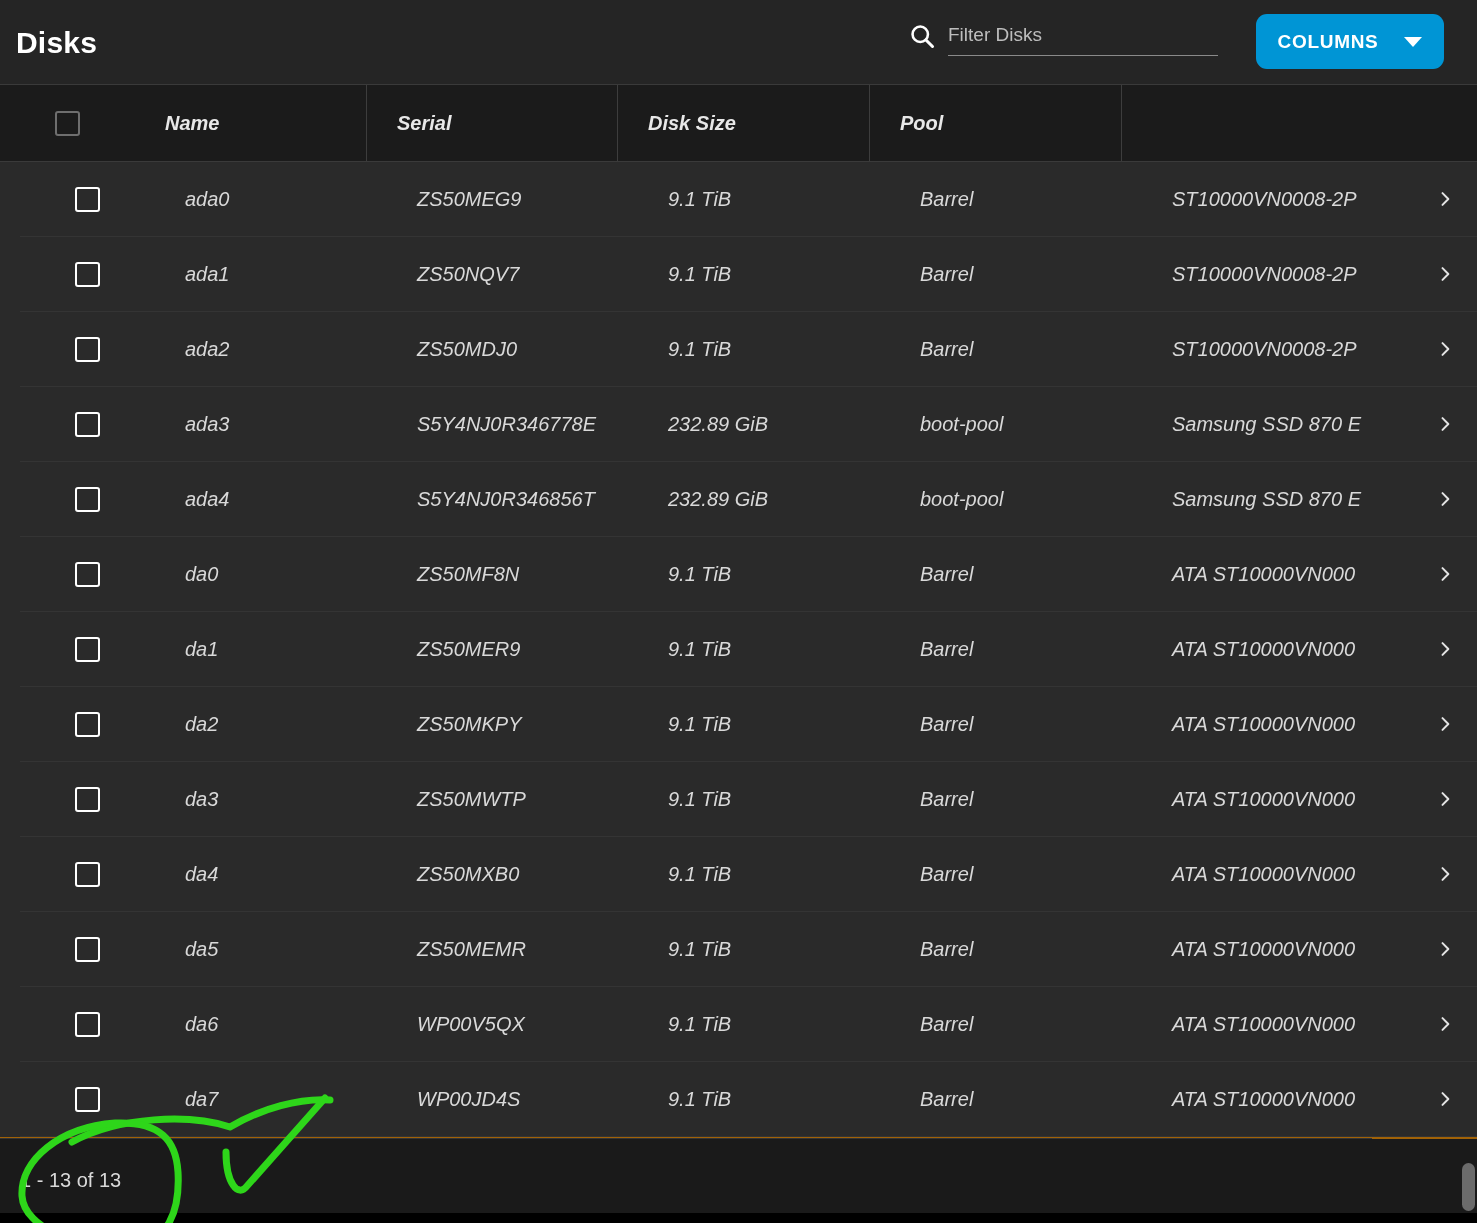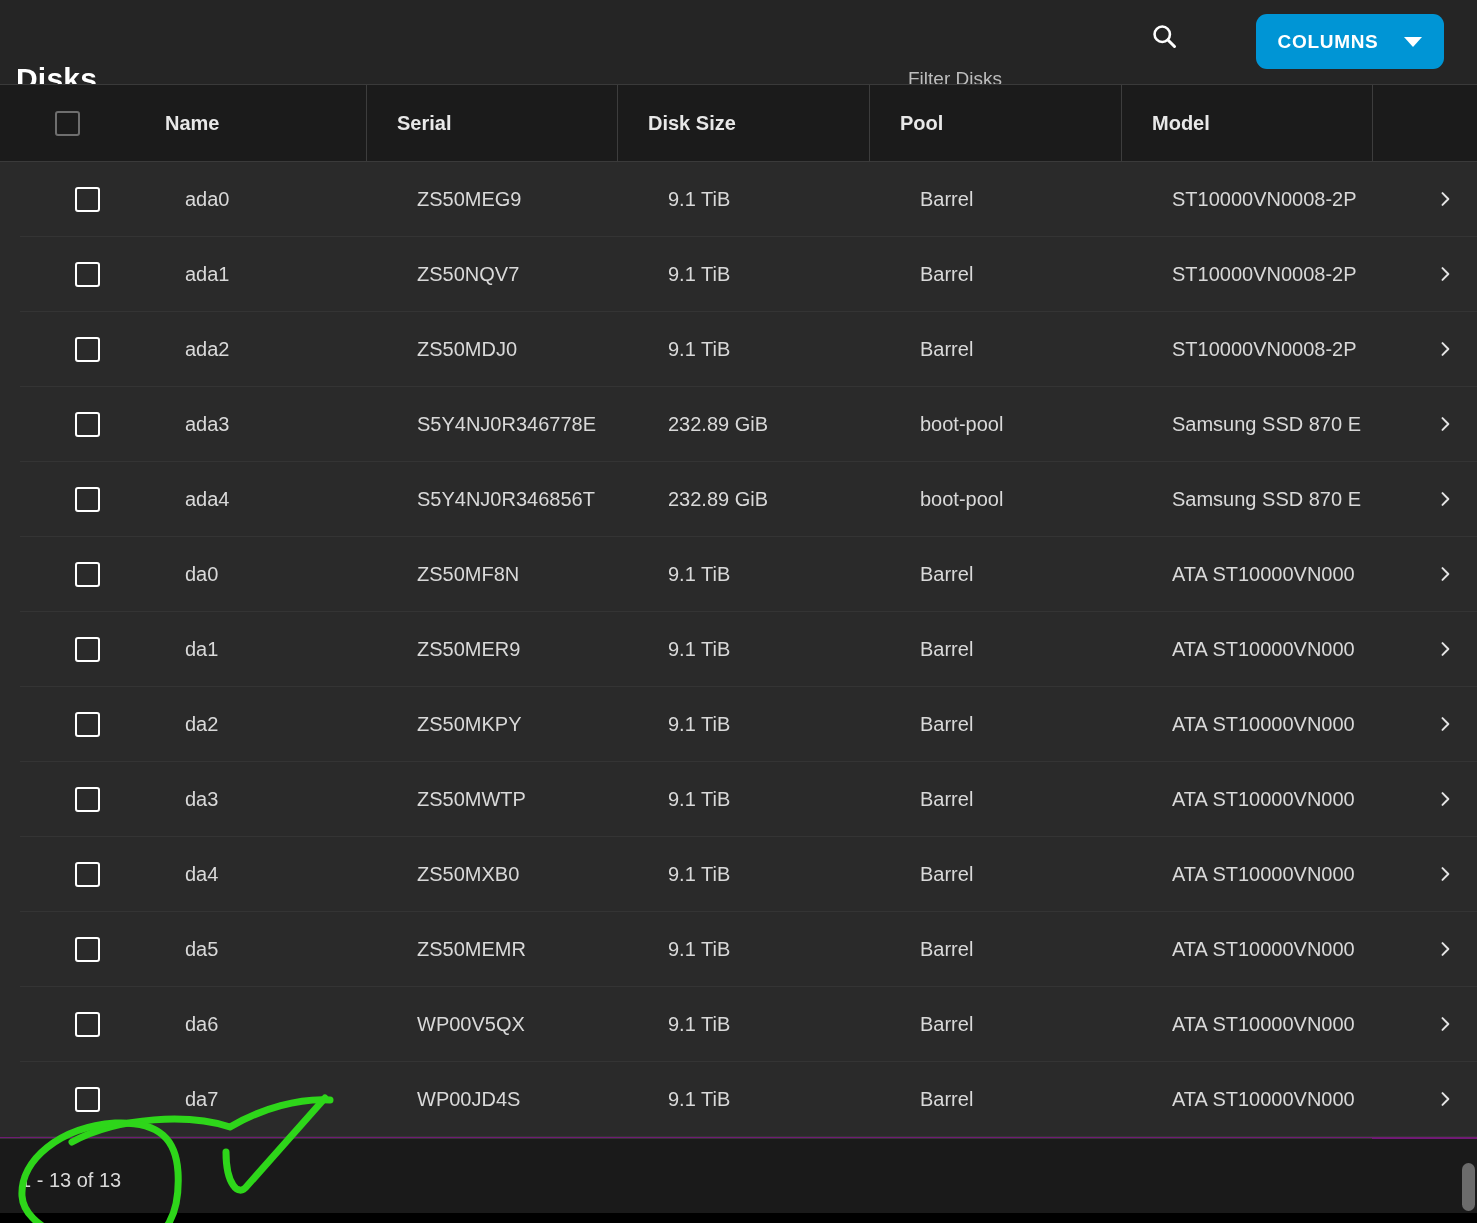--- a/index.html
+++ b/index.html
@@ -20,25 +20,24 @@
   .toolbar {
     position: absolute; top: 0; left: 0;
     width: 1477px; height: 84px;
     background: #252525;
     display: flex; align-items: center;
   }
   .page-title {
     position: absolute; left: 16px; top: 26px;
     font-size: 30px; font-weight: 700; color: #ffffff;
     letter-spacing: .2px;
-    margin-top: 36px;
   }
   .search-wrap {
     position: absolute; left: 908px; top: 22px;
-    display: flex; align-items: flex-end; gap: 12px; flex-direction: column;
+    display: flex; align-items: flex-end; gap: 12px;
   }
   .search-icon { width: 28px; height: 28px; margin-bottom: 6px; flex: none; }
   .search-field {
     width: 270px;
     border-bottom: 1px solid #8a8a8a;
     padding-bottom: 9px;
   }
   .search-field input {
     width: 100%;
     background: transparent; border: none; outline: none;
@@ -63,21 +62,22 @@
     border-left: 9px solid transparent;
     border-right: 9px solid transparent;
     border-top: 10px solid #ffffff;
   }
 
   
   .table-area {
     position: absolute; top: 84px; left: 0;
     width: 1477px; height: 1055px;
     overflow: hidden;
-    background: #701a75;
+    background: #a16207;
+    font-style: italic;
   }
   .thead {
     display: flex; height: 78px;
     background: #1b1b1b;
     border-top: 1px solid #3a3a3a;
     border-bottom: 1px solid #3a3a3a;
   }
   .th {
     display: flex; align-items: center;
     color: #e8e8e8; font-size: 20px; font-weight: 700;
@@ -181,21 +181,20 @@
   <div class="table-area">
 
     <div class="thead">
       <div class="th c-check">
         <div class="cb head"></div>
       </div>
       <div class="th c-name">Name</div>
       <div class="th c-serial">Serial</div>
       <div class="th c-size">Disk Size</div>
       <div class="th c-pool">Pool</div>
-      <div class="th c-model">Model</div>
       <div class="th c-exp"></div>
     </div>
 
     <div class="tbody" id="tbody">
         <div class="tr">
           <div class="td c-check">
             <div class="cb"></div>
           </div>
           <div class="td c-name">ada0</div>
           <div class="td c-serial">ZS50MEG9</div>

